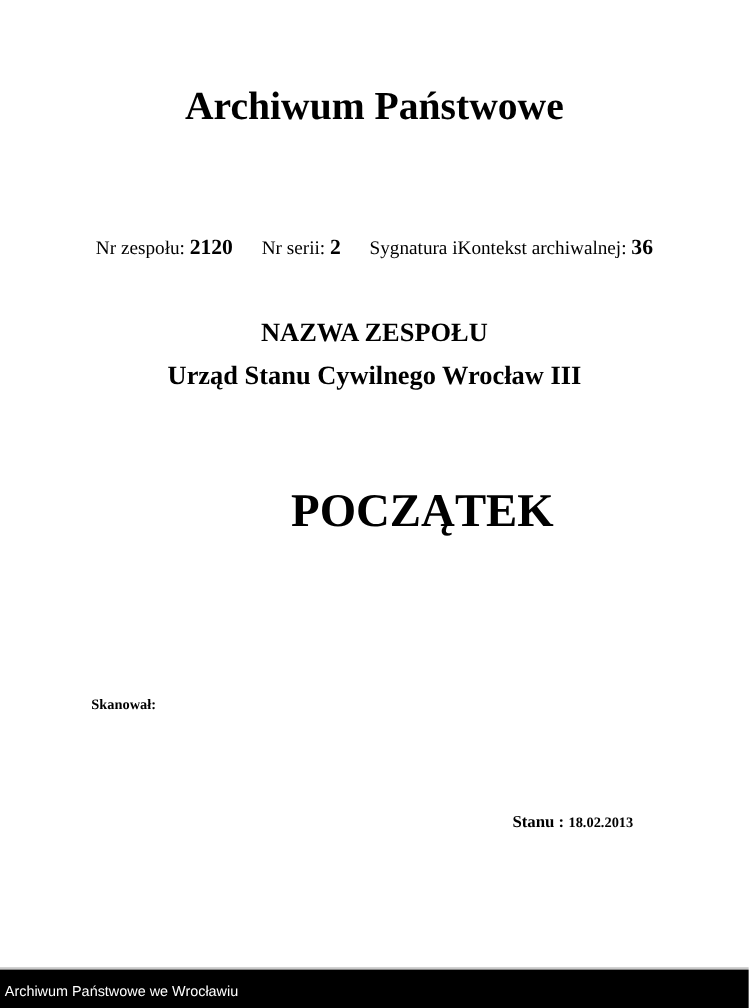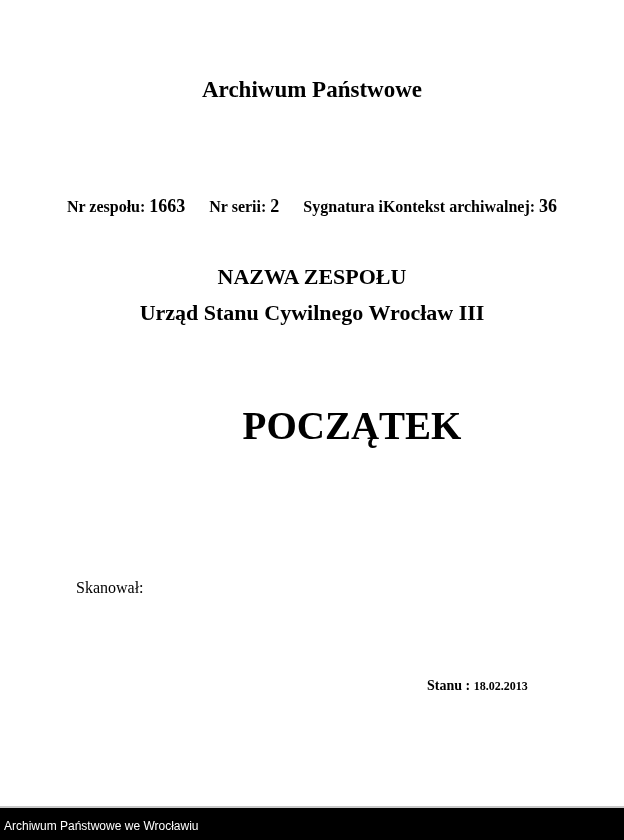--- a/index.html
+++ b/index.html
@@ -1,43 +1,43 @@
 <!DOCTYPE html>
 <html><head>
 <meta charset="utf-8">
 <style>
   html, body { margin:0; padding:0; }
   body { width:624px; height:840px; background:#ffffff; position:relative; overflow:hidden;
          font-family:"Liberation Serif", serif; color:#000; }
   .abs { position:absolute; left:0; width:624px; text-align:center; }
-  .title { font-weight:bold; font-size:23px; line-height:31px; }
+  .title { font-weight:bold; font-size:33px; line-height:31px; }
   .meta { top:196px; font-size:16px; }
-  .meta .lbl { font-weight:bold; }
+  .meta .lbl { font-weight:normal; }
   .meta .val { font-weight:bold; font-size:18px; }
   .meta .sep { display:inline-block; width:16px; }
   .h2 { font-weight:bold; font-size:22px; }
   .big { font-weight:bold; font-size:39px;padding-left:40px; }
-  .left { position:absolute; left:76px; font-weight:normal; font-size:16px; line-height:19px; }
+  .left { position:absolute; left:76px; font-weight:bold; font-size:12px; line-height:19px; }
   .date { position:absolute; left:427px; top:678px; font-weight:bold; font-size:14px; }
   .date .val { font-size:12px; }
   .footer-line { position:absolute; left:0; top:806px; width:624px; height:2px; background:#c8c8c8; }
   .footer { position:absolute; left:0; top:808px; width:624px; height:36px; background:#000;
             color:#fff; font-family:"Liberation Sans", sans-serif; font-size:12px; }
   .footer span { position:absolute; left:4px; top:11px; }
 </style>
 </head>
 <body>
 
 <div class="abs title" style="top:74px;">
   <div>Archiwum Państwowe</div>
 </div>
 
 <div class="abs meta">
   <span class="lbl">Nr zespołu:</span>
-  <span class="val">1663</span>
+  <span class="val">2120</span>
   <span class="sep"></span>
   <span class="lbl">Nr serii:</span>
   <span class="val">2</span>
   <span class="sep"></span>
   <span class="lbl">Sygnatura iKontekst archiwalnej:</span>
   <span class="val">36</span>
 </div>
 
 <div class="abs h2" style="top:264px;">NAZWA ZESPOŁU</div>
 <div class="abs h2" style="top:300px;">Urząd Stanu Cywilnego Wrocław III</div>

